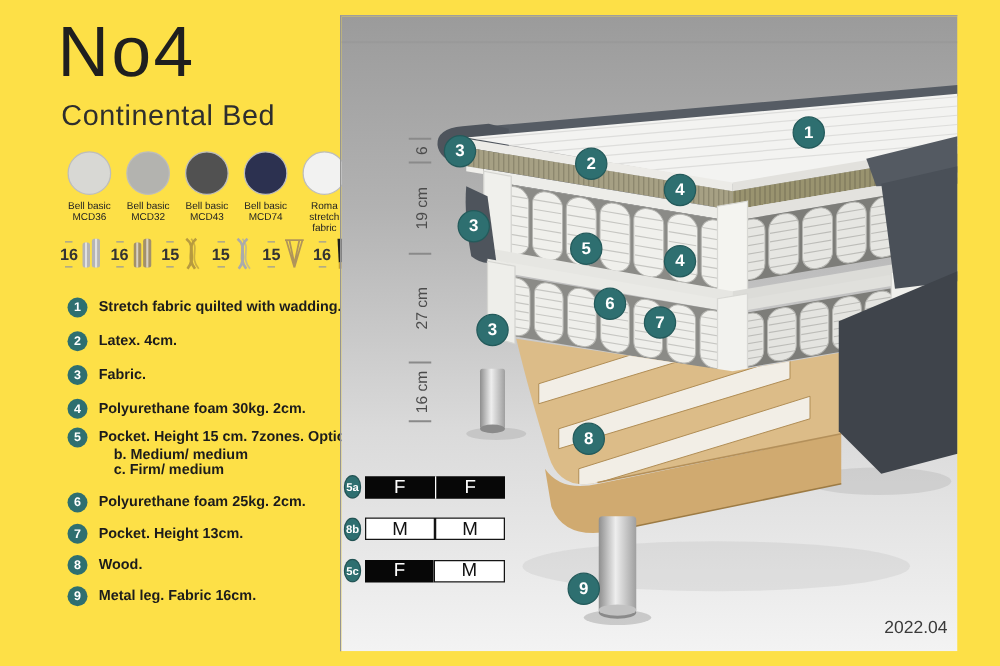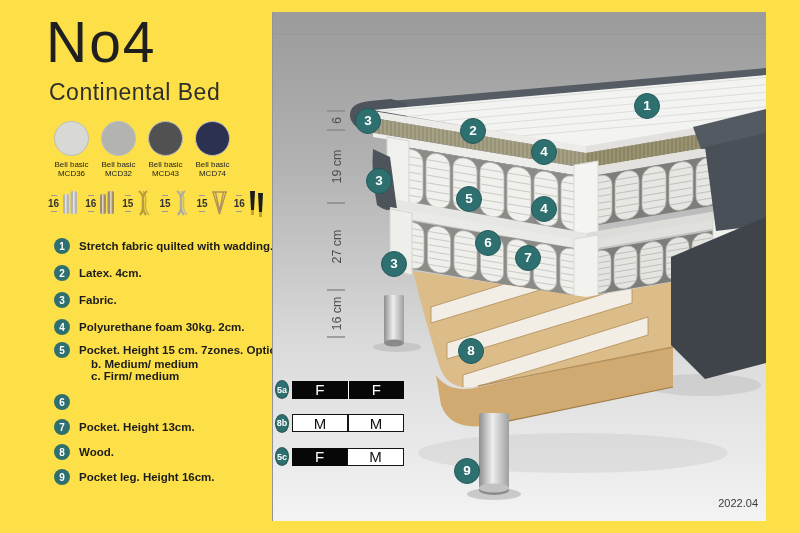--- a/index.html
+++ b/index.html
@@ -12,39 +12,39 @@
   .swatch-row{left:50px;top:121px;display:flex;gap:4px;}
   .swatch-cell{width:43px;text-align:center;}
   .swatch-circle{width:35px;height:35px;border-radius:50%;margin:0 auto;border:1px solid #bdbdbd;box-sizing:border-box;}
   .woven{background-image:
      repeating-linear-gradient(45deg,rgba(255,255,255,.32) 0 1px,rgba(0,0,0,0) 1px 3px),
      repeating-linear-gradient(-45deg,rgba(0,0,0,.20) 0 1px,rgba(0,0,0,0) 1px 3px);}
   .swatch-label{font-size:8px;line-height:9px;margin-top:4px;color:#222;}
   .legs-row{left:48px;top:189px;display:flex;gap:4px;align-items:flex-start;}
   .leg-cell{display:flex;align-items:center;gap:2px;}
   .leg-num{display:flex;flex-direction:column;align-items:center;}
-  .leg-num b{font-size:10px;color:#333;}
+  .leg-num b{font-size:13px;color:#333;}
   .leg-dash{width:6px;height:1px;background:#9a9a9a;margin:2px 0;}
   .feature-item{position:absolute;left:54px;display:flex;gap:9px;align-items:flex-start;}
   .f-circle{width:16px;height:16px;border-radius:50%;color:#fff;font-size:10px;font-weight:bold;
             display:flex;align-items:center;justify-content:center;flex:0 0 16px;}
   .f-text{font-size:11.5px;color:#1c1c1c;padding-top:2px;line-height:12px;font-weight:bold;}
   .f-opts{margin:3px 0 0 12px;}
   .f-opts div{line-height:11.5px;}
   
   .panel{left:272px;top:12px;width:493px;height:508px;border-left:1px solid #949494;border-top:1px solid #9e9e9e;}
   .panel svg{position:absolute;left:0;top:0;}
   .firm-row{position:absolute;display:flex;align-items:center;gap:3px;left:2px;}
   .firm-id{width:14px;height:19px;border-radius:50%;color:#fff;font-size:9px;font-weight:bold;
            display:flex;align-items:center;justify-content:center;border:1px solid rgba(0,0,0,.25);box-sizing:border-box;}
   .firm-bar{display:flex;width:112px;height:18px;}
   .firm-cell{flex:1;display:flex;align-items:center;justify-content:center;font-size:15px;box-sizing:border-box;}
   .firm-filled{background:#070707;color:#fff;}
   .firm-open{background:#fff;color:#111;border:1.5px solid #141414;}
-  .version{position:absolute;right:8px;bottom:12px;font-size:11px;color:#3a3a3a;}
+  .version{position:absolute;right:8px;bottom:12px;font-size:14px;color:#3a3a3a;}
 </style>
 </head>
 <body>
 
 <div class="page">
 
   <div class="abs title">No4</div>
   <div class="abs subtitle">Continental Bed</div>
 
   <div class="abs swatch-row" id="swatch-row">
@@ -69,20 +69,27 @@
           <div>MCD43</div>
         </div>
       </div>
       <div class="swatch-cell">
         <div class="swatch-circle woven" style="background: rgb(44, 49, 80);"></div>
         <div class="swatch-label">
           <div>Bell basic</div>
           <div>MCD74</div>
         </div>
       </div>
+      <div class="swatch-cell">
+        <div class="swatch-circle" style="background: rgb(242, 242, 241);"></div>
+        <div class="swatch-label">
+          <div>Roma</div>
+          <div>stretch fabric</div>
+        </div>
+      </div>
     </div>
   <div class="abs legs-row" id="legs-row">
       <div class="leg-cell">
         <div class="leg-num">
           <div class="leg-dash"></div>
           <b>16</b>
           <div class="leg-dash"></div>
         </div>
         <svg width="20" height="28" viewBox="0 0 20 28">
           <rect x="2" y="5" width="6" height="20" rx="2" fill="#b5b5b5"></rect>
@@ -182,37 +189,40 @@
         <div class="f-text">
           <div>Pocket. Height 15 cm. 7zones. Option:</div>
           <div class="f-opts">
             <div>b. Medium/ medium</div>
             <div>c. Firm/ medium</div>
           </div>
         </div>
       </div>
       <div class="feature-item" style="top: 394px;">
         <div class="f-circle" style="background: rgb(46, 111, 112);">6</div>
+        <div class="f-text">
+          <div>Polyurethane foam 25kg. 2cm.</div>
+        </div>
       </div>
       <div class="feature-item" style="top: 419px;">
         <div class="f-circle" style="background: rgb(46, 111, 112);">7</div>
         <div class="f-text">
           <div>Pocket. Height 13cm.</div>
         </div>
       </div>
       <div class="feature-item" style="top: 444px;">
         <div class="f-circle" style="background: rgb(46, 111, 112);">8</div>
         <div class="f-text">
           <div>Wood.</div>
         </div>
       </div>
       <div class="feature-item" style="top: 469px;">
         <div class="f-circle" style="background: rgb(46, 111, 112);">9</div>
         <div class="f-text">
-          <div>Pocket leg. Height 16cm.</div>
+          <div>Metal leg. Fabric 16cm.</div>
         </div>
       </div>
     </div>
 
   <div class="abs panel" id="panel">
     <svg id="bed-svg" width="493" height="508" viewBox="0 0 493 508">
       <defs>
         <linearGradient id="bgGrad" x1="0" y1="0" x2="0" y2="1">
           <stop offset="0" stop-color="#9b9b9b"></stop>
             <stop offset=".3" stop-color="#b2b2b2"></stop>

